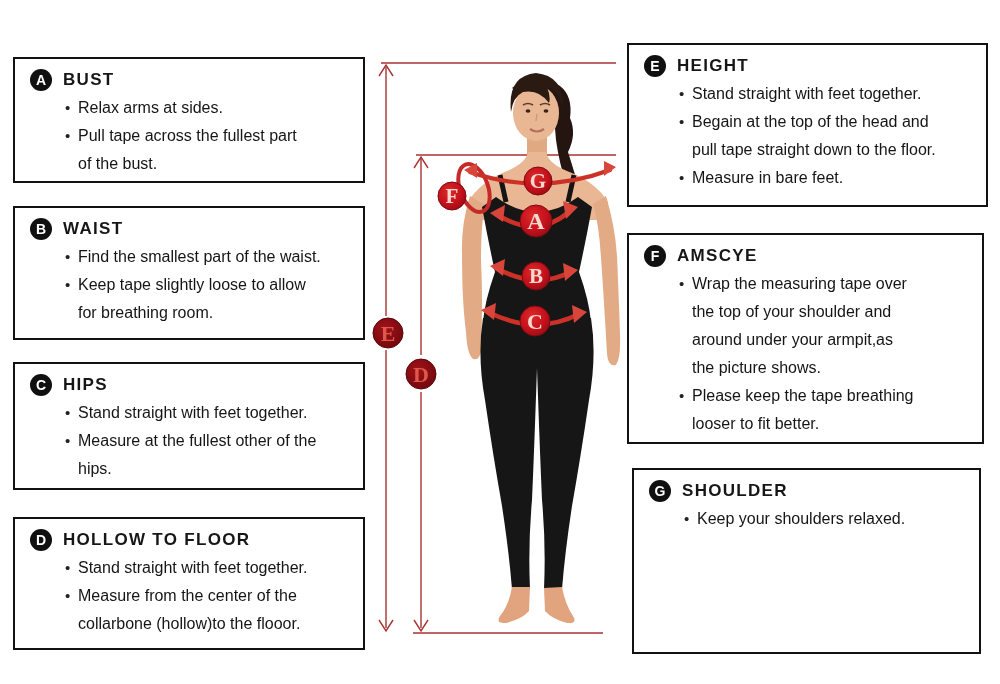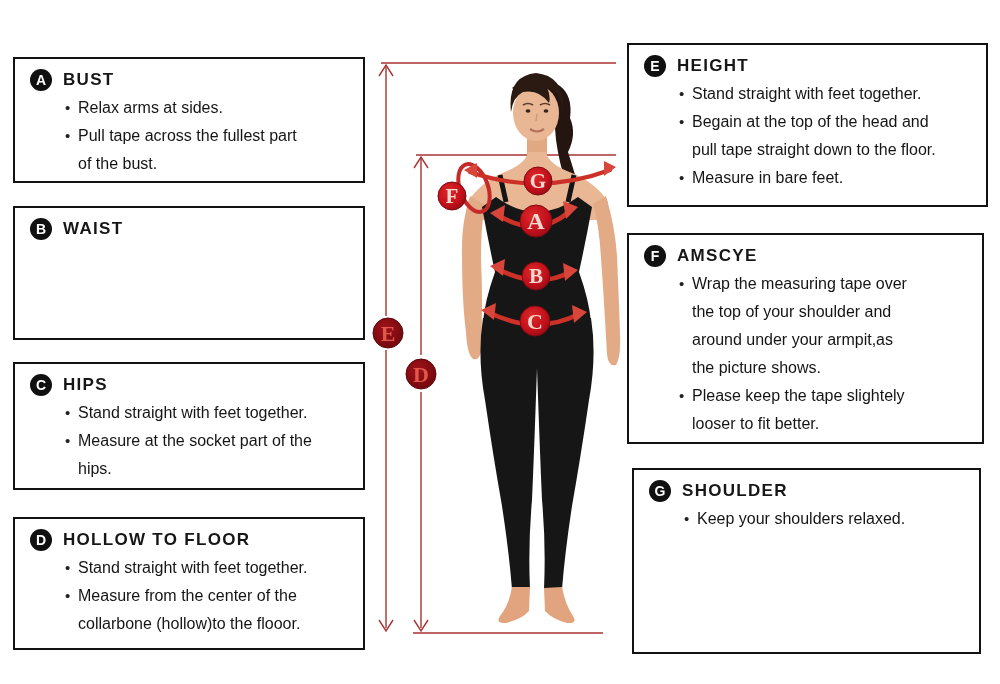--- a/index.html
+++ b/index.html
@@ -46,30 +46,35 @@
     <li>Pull tape across the fullest part
 of the bust.</li>
   </ul>
 </div>
 
 <div class="box" id="box-b">
   <div class="box-head">
     <span class="badge">B</span>
     <span class="box-title">WAIST</span>
   </div>
+  <ul class="tips">
+    <li>Find the smallest part of the waist.</li>
+    <li>Keep tape slightly loose to allow
+for breathing room.</li>
+  </ul>
 </div>
 
 <div class="box" id="box-c">
   <div class="box-head">
     <span class="badge">C</span>
     <span class="box-title">HIPS</span>
   </div>
   <ul class="tips">
     <li>Stand straight with feet together.</li>
-    <li>Measure at the socket part of the
+    <li>Measure at the fullest other of the
 hips.</li>
   </ul>
 </div>
 
 <div class="box" id="box-d">
   <div class="box-head">
     <span class="badge">D</span>
     <span class="box-title">HOLLOW TO FLOOR</span>
   </div>
   <ul class="tips">
@@ -95,21 +100,21 @@
 <div class="box" id="box-f">
   <div class="box-head">
     <span class="badge">F</span>
     <span class="box-title">AMSCYE</span>
   </div>
   <ul class="tips">
     <li>Wrap the measuring tape over
 the top of your shoulder and
 around under your armpit,as
 the picture shows.</li>
-    <li>Please keep the tape slightely
+    <li>Please keep the tape breathing
 looser to fit better.</li>
   </ul>
 </div>
 
 <div class="box" id="box-g">
   <div class="box-head">
     <span class="badge">G</span>
     <span class="box-title">SHOULDER</span>
   </div>
   <ul class="tips">

